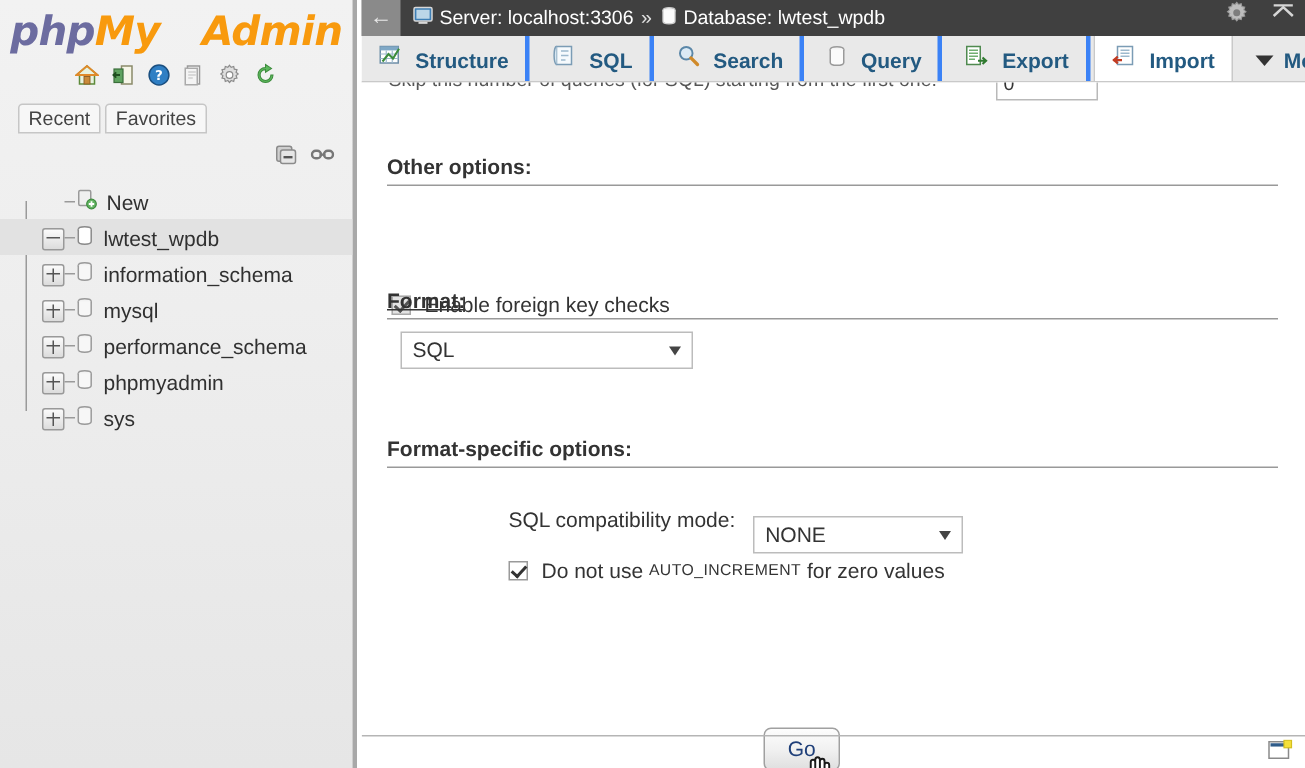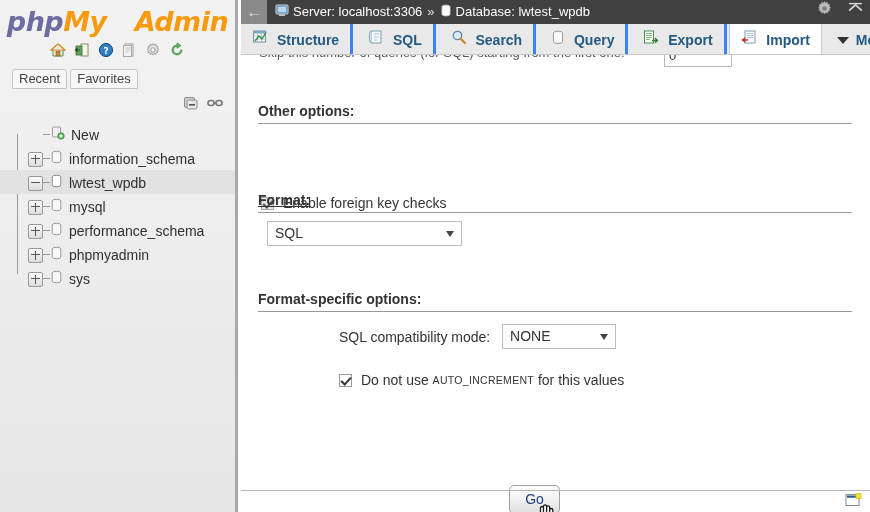--- a/index.html
+++ b/index.html
@@ -444,36 +444,36 @@
       <div class="tree-row">
         <span class="tgl-blank"></span><span class="hline"></span><span class="dbicon">
           <svg width="15" height="15" viewBox="0 0 15 15">
             <rect x="2.5" y="2" width="8" height="10" rx="1" fill="#f0f0f0" stroke="#9a9a9a" stroke-width="1"></rect>
             <circle cx="11" cy="11" r="3.2" fill="#63b463" stroke="#3d8c3d" stroke-width="0.8"></circle>
             <path d="M11 9.2 v3.6 M9.2 11 h3.6" stroke="#fff" stroke-width="1.2"></path>
           </svg>
         </span><span class="lbl">New</span>
       </div>
 
+      <div class="tree-row selected">
+        <span class="tgl"></span><span class="hline"></span><span class="dbicon">
+          <svg width="13" height="14" viewBox="0 0 13 14">
+            <ellipse cx="6.5" cy="3" rx="4.3" ry="1.8" fill="#ffffff" stroke="#8a8a8a" stroke-width="1"></ellipse>
+            <path d="M2.2 3 v8 a4.3 1.8 0 0 0 8.6 0 v-8" fill="#ffffff" stroke="#8a8a8a" stroke-width="1"></path>
+          </svg>
+        </span><span class="lbl">lwtest_wpdb</span>
+      </div>
+
       <div class="tree-row">
         <span class="tgl plus"></span><span class="hline"></span><span class="dbicon">
           <svg width="13" height="14" viewBox="0 0 13 14">
             <ellipse cx="6.5" cy="3" rx="4.3" ry="1.8" fill="#f2f2f2" stroke="#9a9a9a" stroke-width="1"></ellipse>
             <path d="M2.2 3 v8 a4.3 1.8 0 0 0 8.6 0 v-8" fill="#f7f7f7" stroke="#9a9a9a" stroke-width="1"></path>
           </svg>
         </span><span class="lbl">information_schema</span>
-      </div>
-
-      <div class="tree-row selected">
-        <span class="tgl"></span><span class="hline"></span><span class="dbicon">
-          <svg width="13" height="14" viewBox="0 0 13 14">
-            <ellipse cx="6.5" cy="3" rx="4.3" ry="1.8" fill="#ffffff" stroke="#8a8a8a" stroke-width="1"></ellipse>
-            <path d="M2.2 3 v8 a4.3 1.8 0 0 0 8.6 0 v-8" fill="#ffffff" stroke="#8a8a8a" stroke-width="1"></path>
-          </svg>
-        </span><span class="lbl">lwtest_wpdb</span>
       </div>
 
       <div class="tree-row">
         <span class="tgl plus"></span><span class="hline"></span><span class="dbicon">
           <svg width="13" height="14" viewBox="0 0 13 14">
             <ellipse cx="6.5" cy="3" rx="4.3" ry="1.8" fill="#f2f2f2" stroke="#9a9a9a" stroke-width="1"></ellipse>
             <path d="M2.2 3 v8 a4.3 1.8 0 0 0 8.6 0 v-8" fill="#f7f7f7" stroke="#9a9a9a" stroke-width="1"></path>
           </svg>
         </span><span class="lbl">mysql</span>
       </div>
@@ -612,28 +612,28 @@
         <span class="sel" style="width:195px;">
           <span>SQL</span>
           <span class="arw"></span>
         </span>
       </div>
 
       <div class="section-head" style="top:236px;">Format-specific options:</div>
 
       <div class="opt-row" style="left:98px; top:269px;">
         <span class="otext">SQL compatibility mode:</span>
-        <span class="sel" style="width:114px; margin-left:8px;">
+        <span class="sel" style="width:140px; margin-left:8px;margin-top:20px;">
           <span>NONE</span>
           <span class="arw"></span>
         </span>
       </div>
 
       <div class="opt-row" style="left:98px; top:316px;">
-        <span class="cb checked"></span><span class="otext">Do not use </span><span class="mono-sc">AUTO_INCREMENT</span><span class="otext"> for this values</span>
+        <span class="cb checked"></span><span class="otext">Do not use </span><span class="mono-sc">AUTO_INCREMENT</span><span class="otext"> for zero values</span>
       </div>
 
       <div class="go-btn">Go</div>
 
       <div id="footer-rule"></div>
 
       <div id="console-icon">
         <svg width="17" height="15" viewBox="0 0 17 15">
           <rect x="1" y="1.5" width="13" height="11" fill="#ffffff" stroke="#8a8a8a" stroke-width="1"></rect>
           <rect x="2" y="2.5" width="11" height="2.2" fill="#2f5c8a"></rect>

